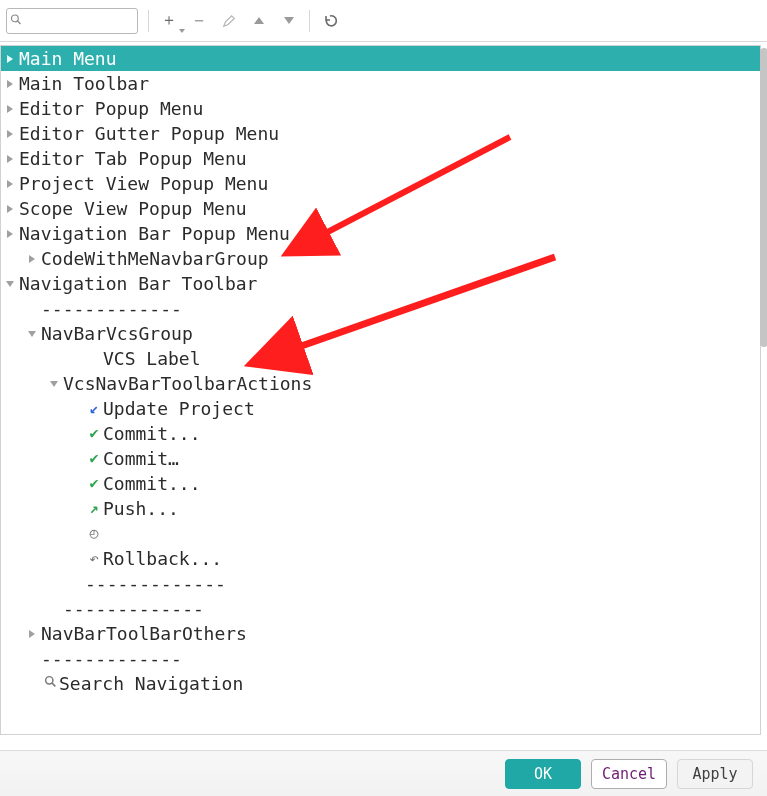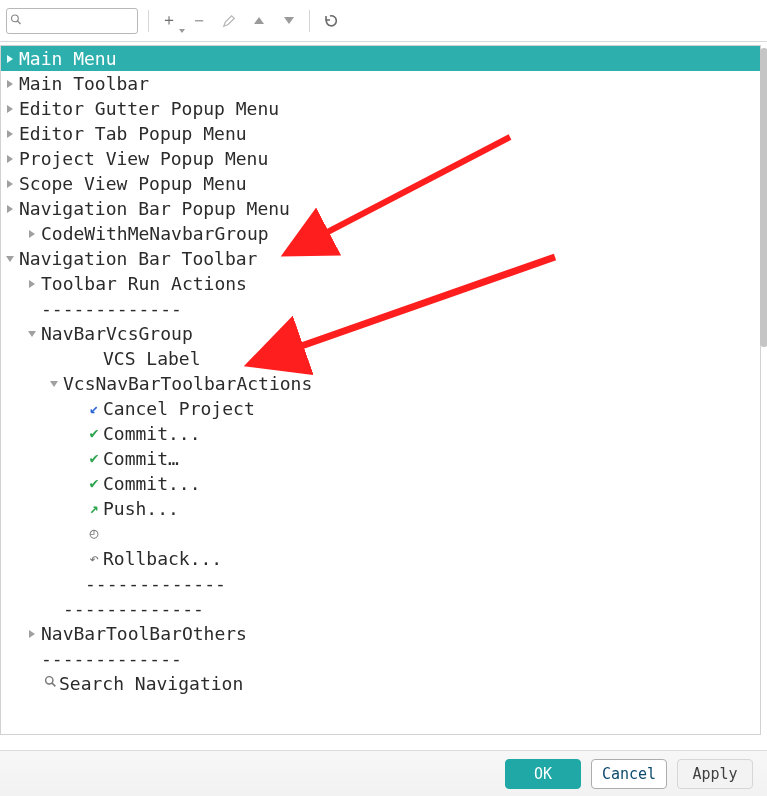--- a/index.html
+++ b/index.html
@@ -141,21 +141,21 @@
     min-width:76px; height:30px;
     border-radius:4px;
     font-family: inherit;
     font-size:15px;
     cursor:pointer;
   }
   .btn-primary {
     background:#1fa8a5; border:1px solid #1fa8a5; color:#fff;
   }
   .btn-default {
-    background:#fff; border:1px solid #adadad; color:#0c4a6e;
+    background:#fff; border:1px solid #adadad; color:#701a75;
   }
   .btn-disabled {
     background:#f3f3f3; border:1px solid #d6d6d6; color:#404040;
     cursor:default;
   }
 </style>
 </head>
 <body>
 
 <div class="toolbar">
@@ -210,20 +210,28 @@
             </svg>
           </span>
           <span class="label">Main Toolbar</span>
         </li>
         <li class="row ind0">
           <span class="arrow">
             <svg width="8" height="8" viewBox="0 0 8 8">
               <polygon points="1,0 7,4 1,8" fill="currentColor"></polygon>
             </svg>
           </span>
+          <span class="label">Editor Popup Menu</span>
+        </li>
+        <li class="row ind0">
+          <span class="arrow">
+            <svg width="8" height="8" viewBox="0 0 8 8">
+              <polygon points="1,0 7,4 1,8" fill="currentColor"></polygon>
+            </svg>
+          </span>
           <span class="label">Editor Gutter Popup Menu</span>
         </li>
         <li class="row ind0">
           <span class="arrow">
             <svg width="8" height="8" viewBox="0 0 8 8">
               <polygon points="1,0 7,4 1,8" fill="currentColor"></polygon>
             </svg>
           </span>
           <span class="label">Editor Tab Popup Menu</span>
         </li>
@@ -259,28 +267,20 @@
           </span>
           <span class="label">CodeWithMeNavbarGroup</span>
         </li>
         <li class="row ind0">
           <span class="arrow">
             <svg width="8" height="8" viewBox="0 0 8 8">
               <polygon points="0,1 8,1 4,7" fill="currentColor"></polygon>
             </svg>
           </span>
           <span class="label">Navigation Bar Toolbar</span>
-        </li>
-        <li class="row ind1">
-          <span class="arrow">
-            <svg width="8" height="8" viewBox="0 0 8 8">
-              <polygon points="1,0 7,4 1,8" fill="currentColor"></polygon>
-            </svg>
-          </span>
-          <span class="label">Toolbar Run Actions</span>
         </li>
         <li class="row ind1">
           <span class="arrow"></span>
           <span class="label sep-dash">-------------</span>
         </li>
         <li class="row ind1">
           <span class="arrow">
             <svg width="8" height="8" viewBox="0 0 8 8">
               <polygon points="0,1 8,1 4,7" fill="currentColor"></polygon>
             </svg>
@@ -298,21 +298,21 @@
               <polygon points="0,1 8,1 4,7" fill="currentColor"></polygon>
             </svg>
           </span>
           <span class="label">VcsNavBarToolbarActions</span>
         </li>
         <li class="row ind3">
           <span class="arrow"></span>
           <span class="node-icon">
             <span class="ic-down-left">↙</span>
           </span>
-          <span class="label">Cancel Project</span>
+          <span class="label">Update Project</span>
         </li>
         <li class="row ind3">
           <span class="arrow"></span>
           <span class="node-icon">
             <span class="ic-check">✔</span>
           </span>
           <span class="label">Commit...</span>
         </li>
         <li class="row ind3">
           <span class="arrow"></span>

